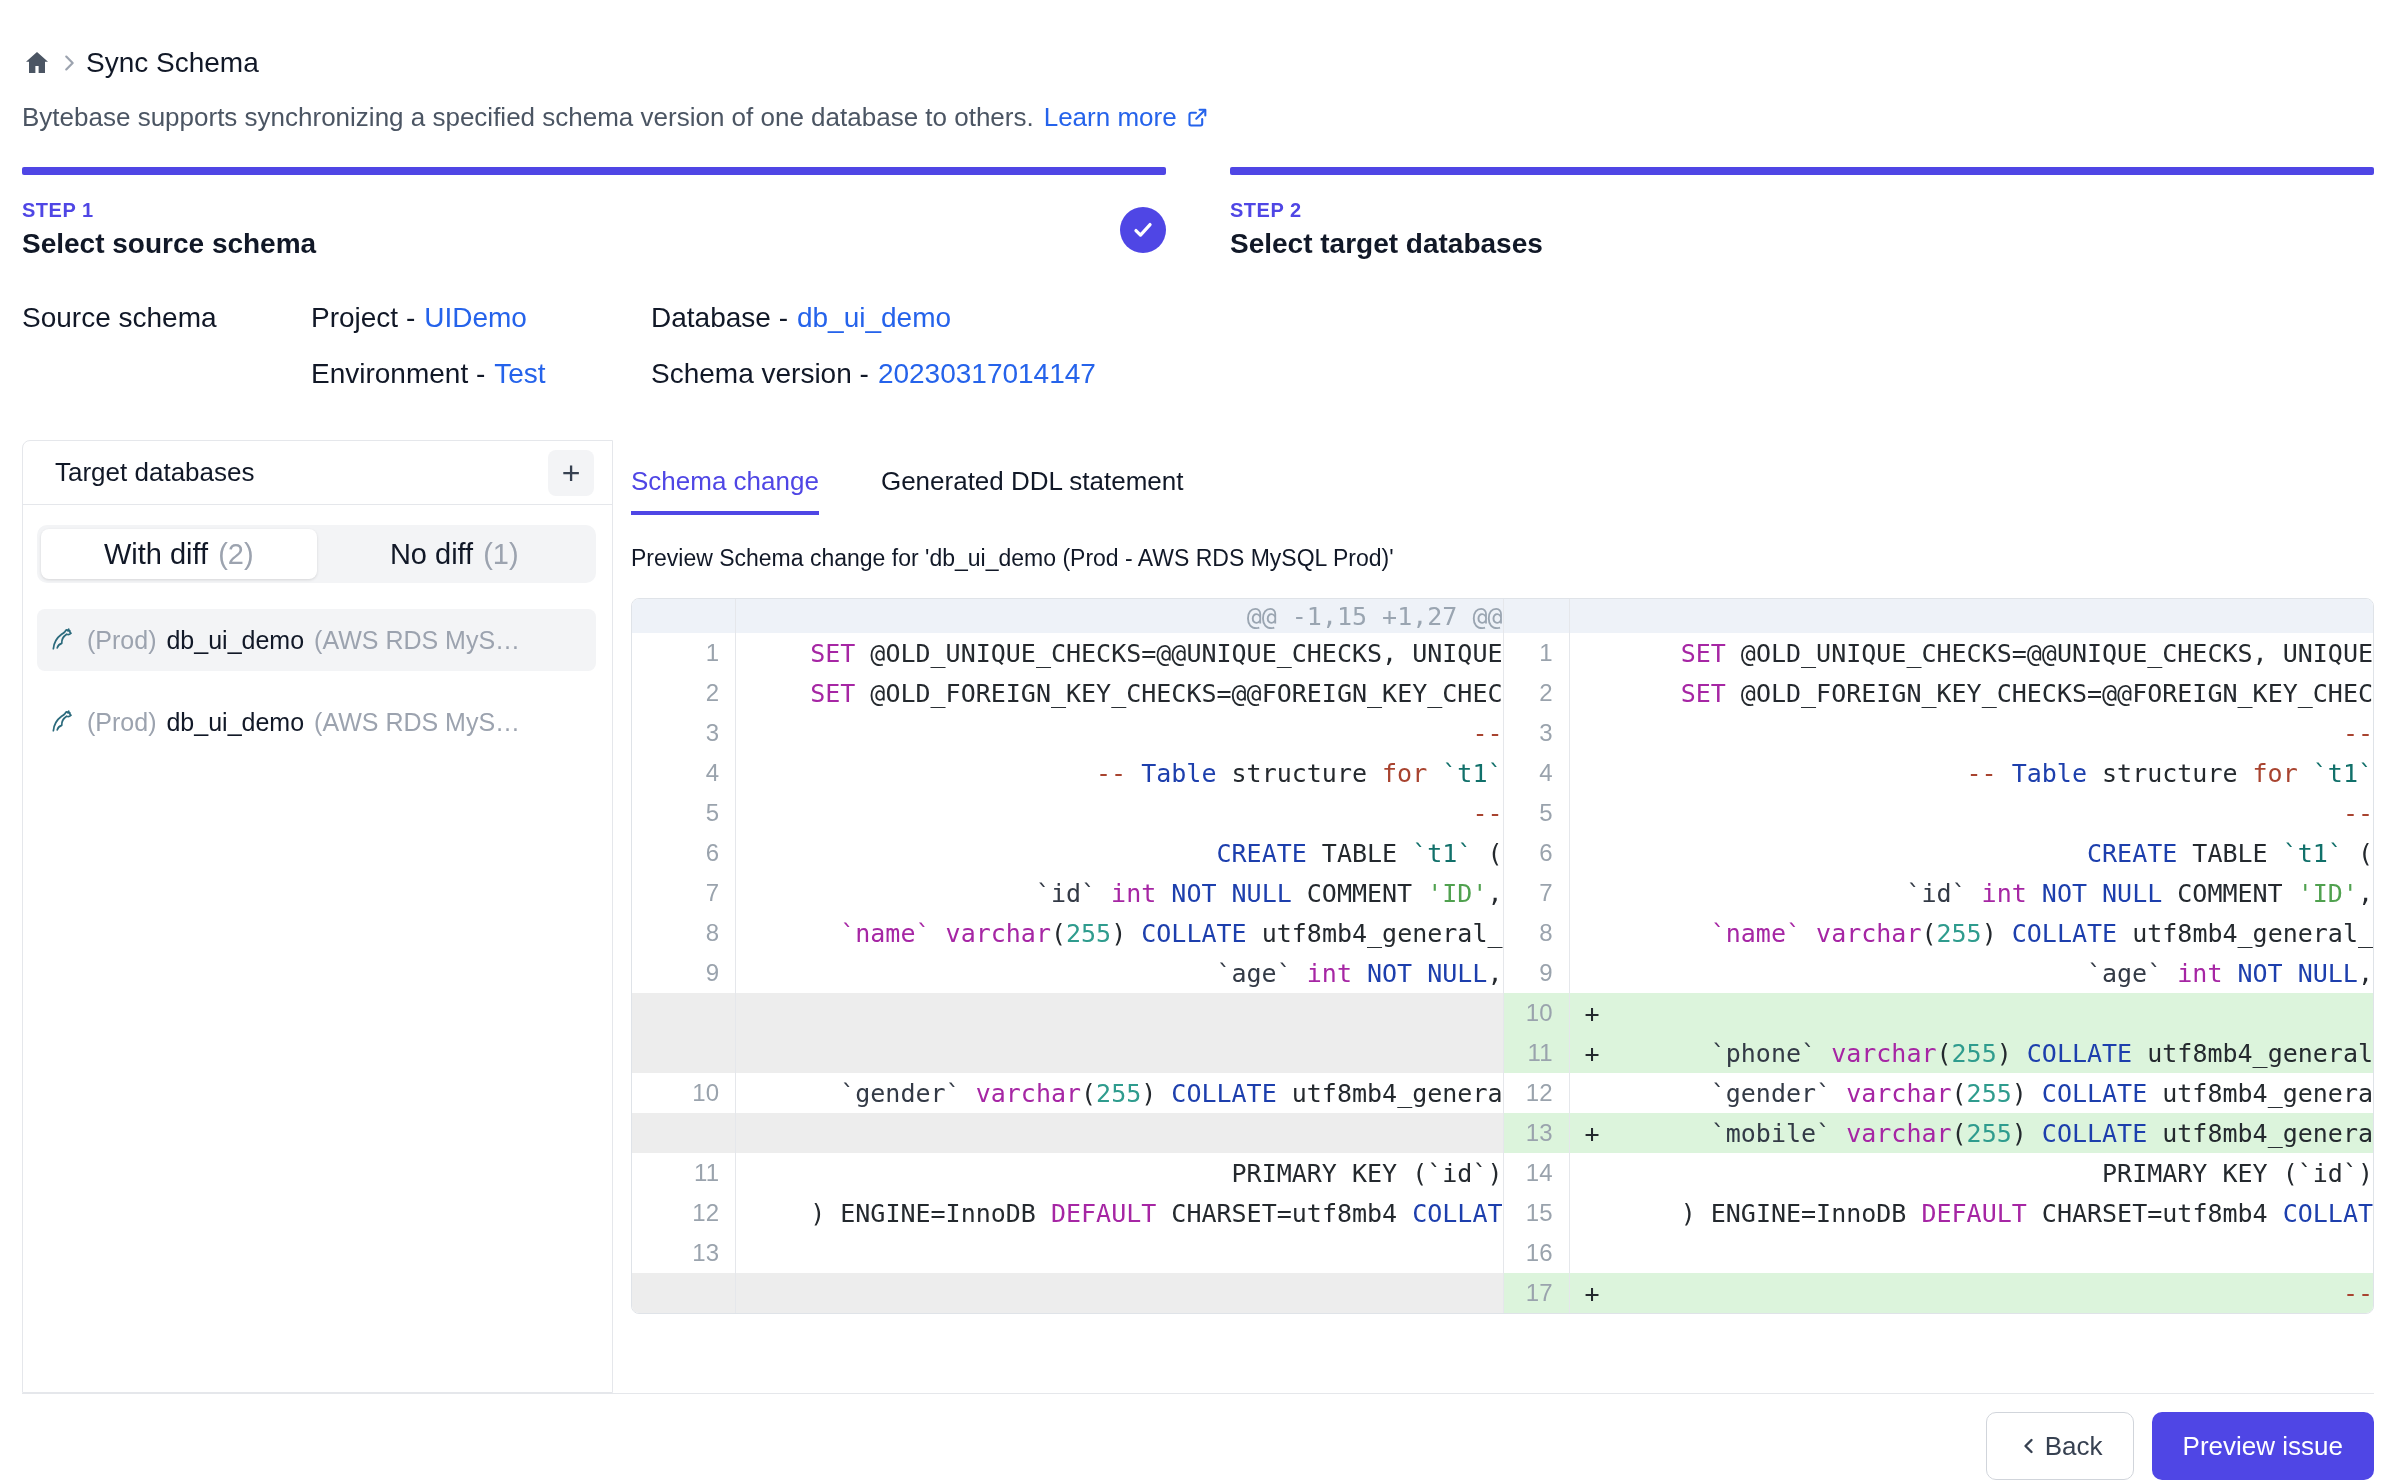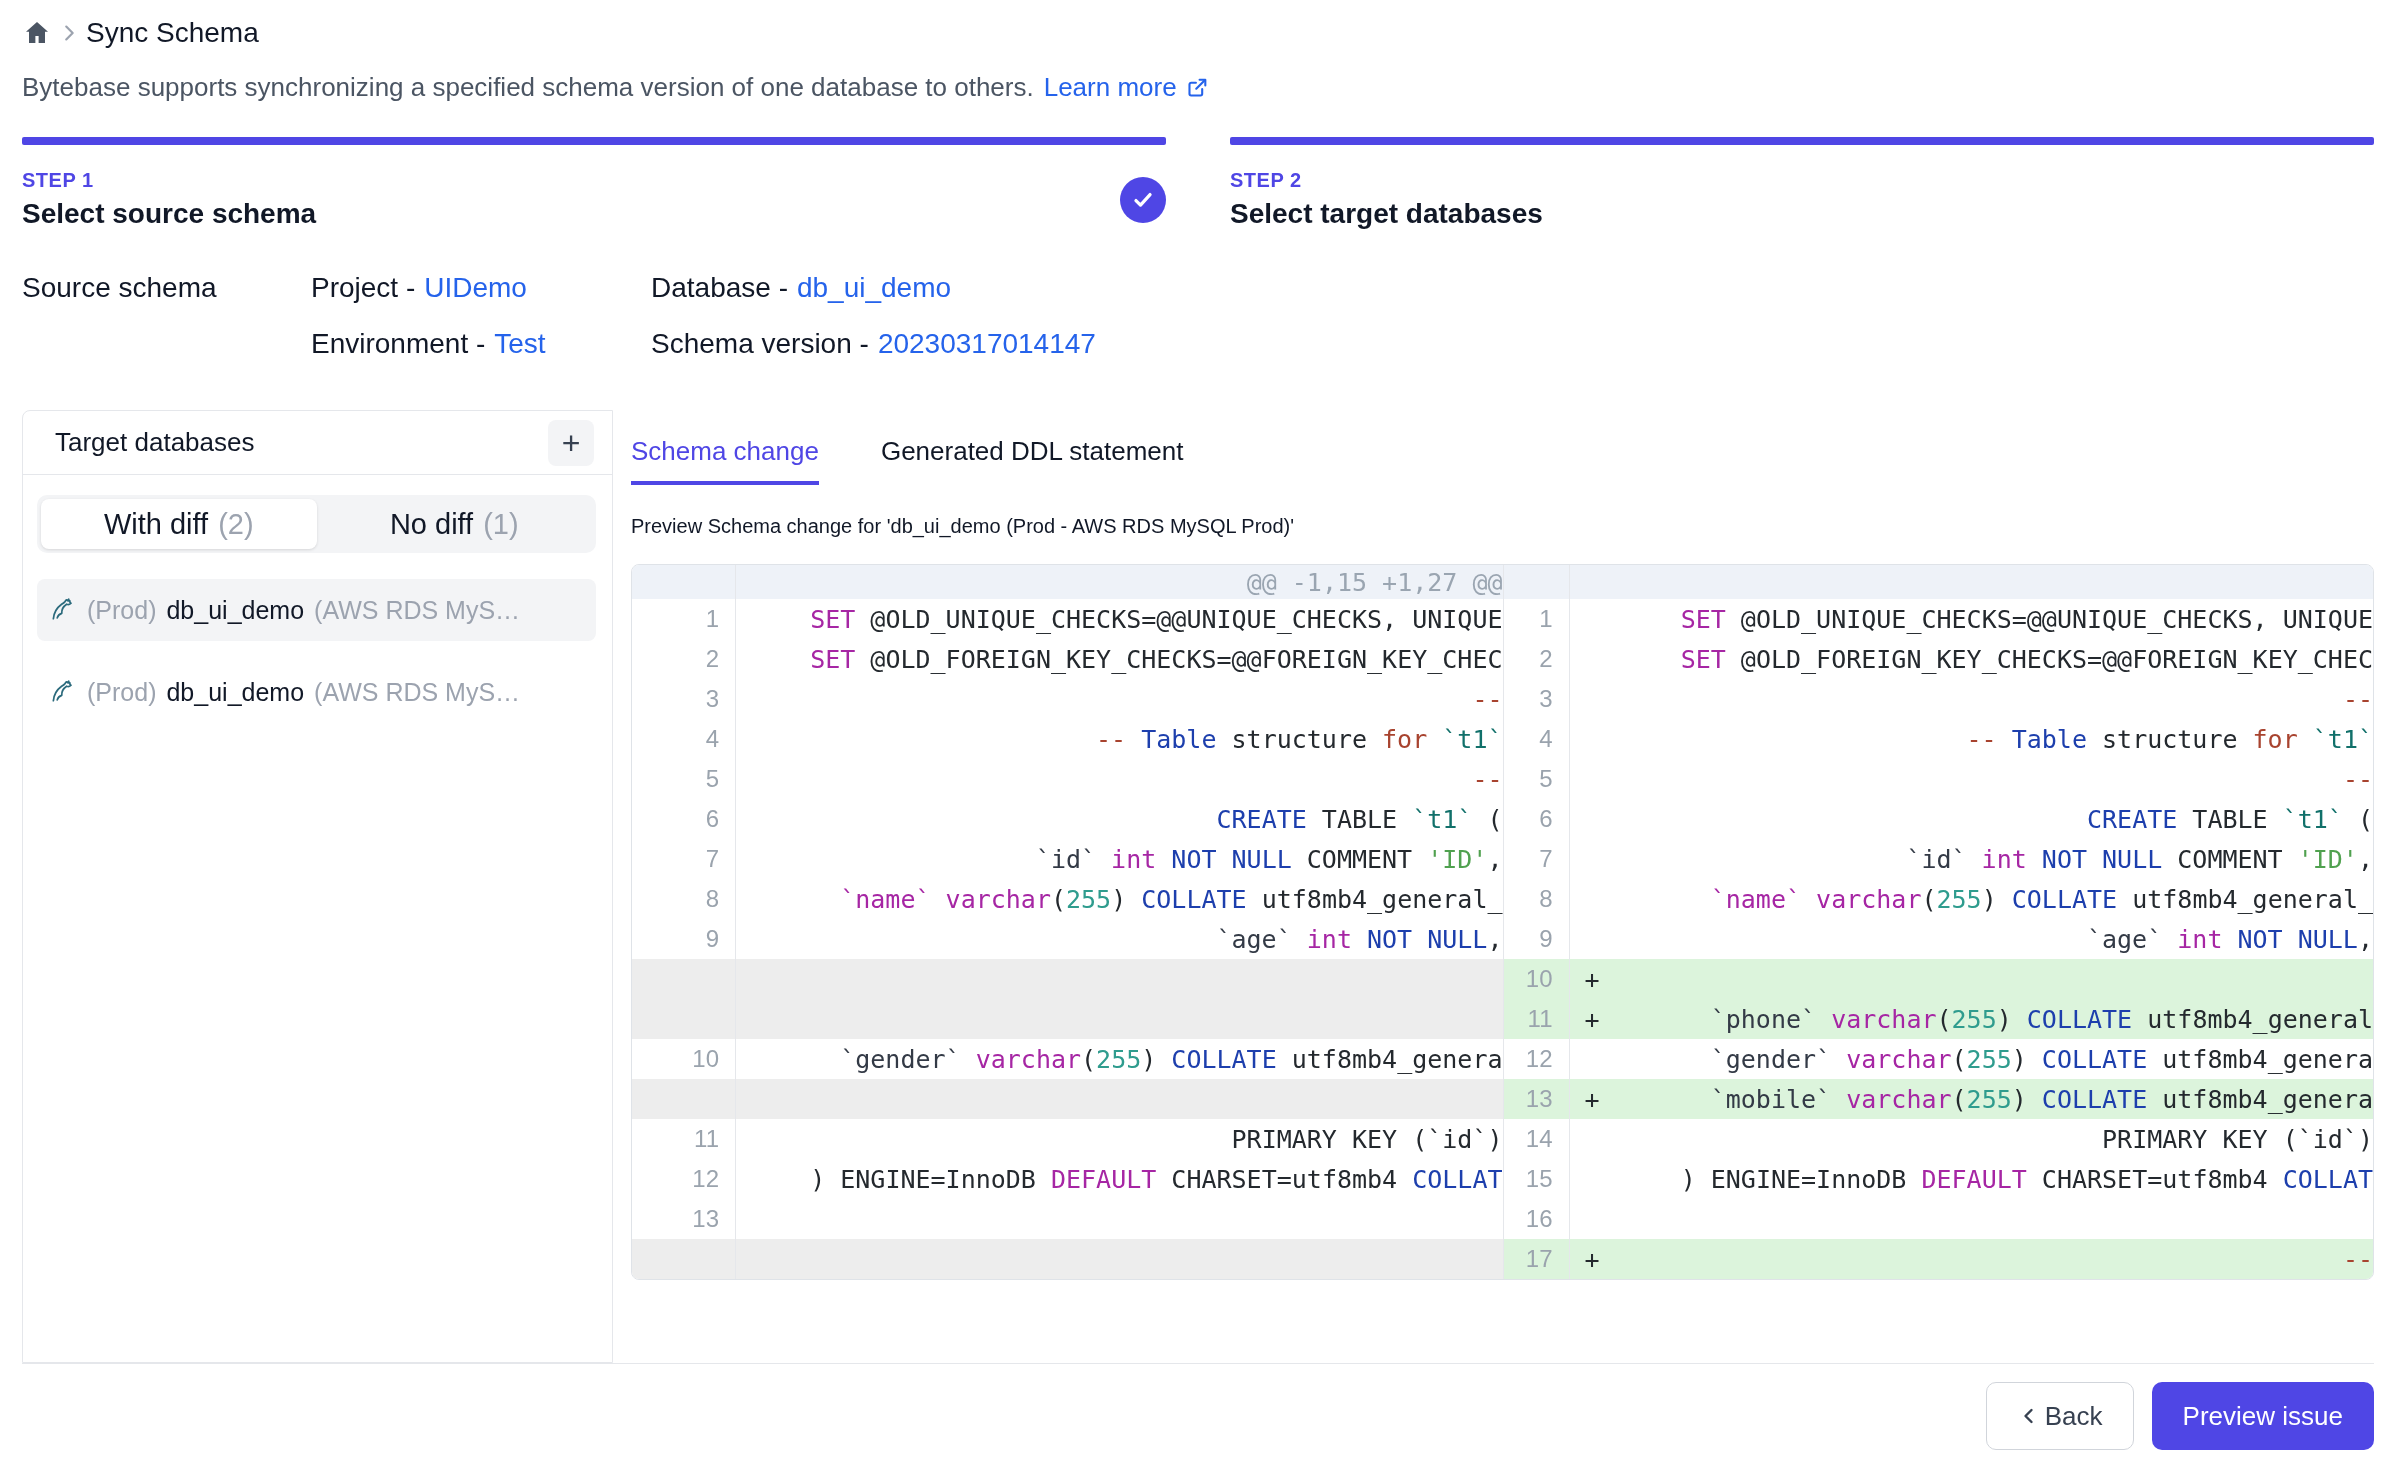--- a/index.html
+++ b/index.html
@@ -1,21 +1,21 @@
 <!DOCTYPE html>
 <html style="--c-accent: #4f46e5; --c-link: #2563eb; --c-border: #e5e7eb; --c-header-bg: #eef2f8; --c-fill-bg: #ededed; --c-add-bg: #dcf4dc; --c-kw-purple: #a626a4; --c-kw-blue: #1d3fad; --c-comment: #a8432f; --c-string: #50a14f; --c-number: #2f9c8e; --c-ident: #11706a; --c-colname: #333a46;"><head>
 <meta charset="utf-8">
 <style>
   * { margin:0; padding:0; box-sizing:border-box; }
   html,body { width:2396px; height:1480px; background:#fff; overflow:hidden;
     font-family:"Liberation Sans", sans-serif; color:#111827; }
   .page { padding:14px 22px 0 22px; height:100%; display:flex; flex-direction:column; }
 
   
-  .crumb { display:flex; align-items:center; gap:6px; height:38px; }
+  .crumb { display:flex; align-items:center; gap:6px; height:38px;margin-top:30px; }
   .crumb .home { width:30px; height:30px; color:#4b5563; cursor:pointer; }
   .crumb .chev { width:22px; height:22px; color:#9ca3af; }
   .crumb .title { font-size:28px; font-weight:500; color:#111827; }
 
   
   .intro { margin-top:20px; font-size:26px; color:#4b5563; display:flex; align-items:center; gap:10px; }
   .intro a { color:var(--c-link,#2563eb); text-decoration:none; display:inline-flex; align-items:center; gap:8px; cursor:pointer; }
   .intro a svg { width:25px; height:25px; }
 
   
@@ -54,21 +54,21 @@
   .db-item .dbicon { width:30px; height:30px; color:#2b6a7c; flex:0 0 auto; }
   .db-item .env { color:#9ca3af; white-space:nowrap; }
   .db-item .nm { color:#111827; font-weight:500; white-space:nowrap; margin-left:2px; }
   .db-item .inst { color:#9ca3af; white-space:nowrap; overflow:hidden; text-overflow:ellipsis; flex:1 1 auto; min-width:0; margin-left:2px; }
 
   
   .right-region { flex:1 1 auto; min-width:0; padding:26px 0 0 18px; }
   .tabs { display:flex; gap:62px; }
   .tab { font-size:26px; padding-bottom:14px; border-bottom:4px solid transparent; cursor:pointer; color:#111827; }
   .tab.on { color:var(--c-accent,#4f46e5); border-bottom-color:var(--c-accent,#4f46e5); }
-  .preview-title { margin-top:30px; font-size:20px; color:#111827; }
+  .preview-title { margin-top:30px; font-size:23px; color:#111827; }
 
   
   .diff { margin-top:26px; border:1px solid #dfe3e8; border-radius:8px; overflow:hidden; display:flex; }
   .pane { width:50%; overflow:hidden; }
   .pane.right { border-left:1px solid var(--c-border,#e5e7eb); }
   .drow { display:flex; align-items:center; height:40px; background:#fff;text-align:right; }
   .drow.head { height:34px; background:var(--c-header-bg,#eef2f8); }
   .drow.fill { background:var(--c-fill-bg,#ededed); }
   .drow.add  { background:var(--c-add-bg,#dcf4dc); }
   .gut { flex:0 0 auto; align-self:stretch; display:flex; align-items:center; justify-content:flex-end;

